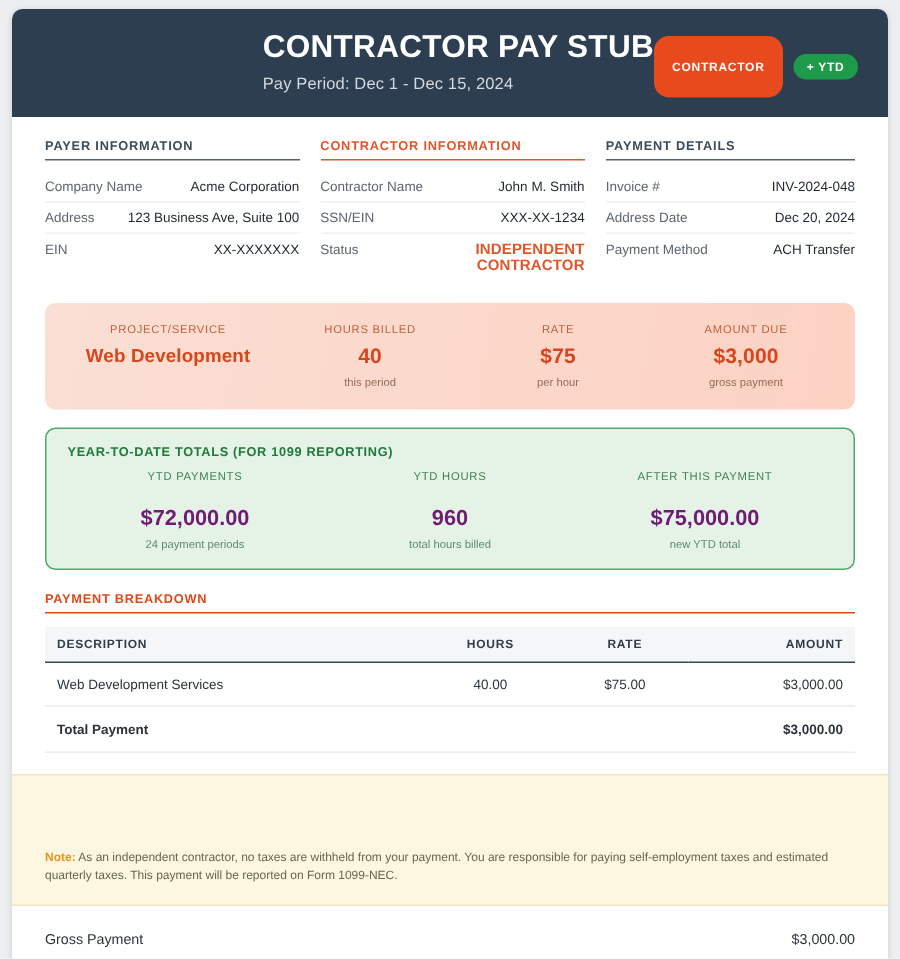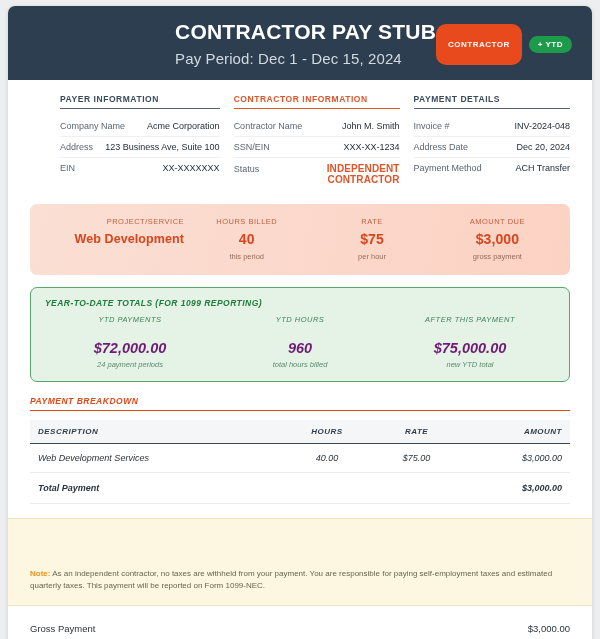--- a/index.html
+++ b/index.html
@@ -31,21 +31,21 @@
   }
   .hdr-title {
     color: #ffffff;
     font-size: 21px;
     font-weight: bold;
     letter-spacing: .2px;
     line-height: 1.1;
   }
   .hdr-sub {
     color: #d3d9de;
-    font-size: 15px;
+    font-size: 11px;
     margin-top: 7px;
     letter-spacing: .1px;
   }
   .hdr-badges { display: flex; align-items: center; gap: 7px; padding-top: 4px; }
   .badge {
     border-radius: 10px;
     font-size: 8px;
     font-weight: bold;
     letter-spacing: .5px;
     color: #fff;
@@ -76,21 +76,21 @@
     white-space: nowrap;
   }
 
   
   .info {
     display: flex;
     padding: 14px 22px 8px 22px;
     gap: 14px;
   }
   .info-col { flex: 1 1 0; min-width: 0; }
-  .info-col.c1 { flex: 1.02 1 0; margin-left: 30px; }
+  .info-col.c1 { flex: 1.02 1 0; }
   .info-col.c2 { flex: 1.06 1 0; }
   .info-col.c3 { flex: 1.00 1 0; }
   .col-head {
     font-size: 8.5px;
     font-weight: bold;
     letter-spacing: .55px;
     color: #3c4b59;
     padding-bottom: 4px;
     border-bottom: 1.6px solid #55616d;
     margin-bottom: 7px;
@@ -109,53 +109,53 @@
 
   
   .hl-wrap { padding: 6px 22px 0 22px; }
   .hl {
     background: linear-gradient(100deg, #fbdfd4 0%, #fbd9cc 45%, #fcd2c3 100%);
     border-radius: 7px;
     display: flex;
     padding: 13px 10px 14px 10px;
   }
   .hl-cell { flex: 1 1 0; text-align: center; }
-  .hl-cell.first { flex: 1.15 1 0; text-align: right; }
+  .hl-cell.first { flex: 1.15 1 0; }
   .hl-lbl {
     font-size: 7.5px; letter-spacing: .5px;
     color: #c0603f; text-transform: uppercase;
   }
   .hl-big {
     font-size: 14px; font-weight: bold; color: #d9451b;
     margin-top: 5px; letter-spacing: .1px;
   }
   .hl-big.txt { font-size: 12.5px; }
   .hl-sub { font-size: 7.5px; color: #9a6a58; margin-top: 5px; }
   .hl-cell.first .hl-big { margin-top: 6px; }
 
   
-  .ytd-wrap { padding: 12px 22px 0 22px; font-style: italic; }
+  .ytd-wrap { padding: 12px 22px 0 22px; }
   .ytd {
     background: #e4f3e6;
     border: 1.4px solid #53a86a;
     border-radius: 7px;
     padding: 10px 14px 12px 14px;
   }
   .ytd-title {
     font-size: 8.5px; font-weight: bold; letter-spacing: .45px;
     color: #1f7a3c; margin-bottom: 7px;
   }
   .ytd-cols { display: flex; }
   .ytd-cell { flex: 1 1 0; text-align: center; }
   .ytd-lbl { font-size: 7.5px; letter-spacing: .5px; color: #3f8256; }
   .ytd-big { font-size: 14.5px; font-weight: bold; color: #701a75; margin-top: 16px; }
   .ytd-sub { font-size: 7.5px; color: #5d8a6c; margin-top: 4px; }
 
   
-  .bd-wrap { padding: 14px 22px 0 22px; font-style: italic; }
+  .bd-wrap { padding: 14px 22px 0 22px; }
   .bd-title {
     font-size: 8.5px; font-weight: bold; letter-spacing: .5px;
     color: #dd4a1a; padding-bottom: 4px; border-bottom: 1.4px solid #dd4a1a;
   }
   table.bd { width: 100%; border-collapse: collapse; margin-top: 9px; }
   table.bd thead th {
     background: #f5f6f7;
     font-size: 8px; font-weight: bold; letter-spacing: .5px;
     color: #2f3d4a;
     padding: 7px 8px;

